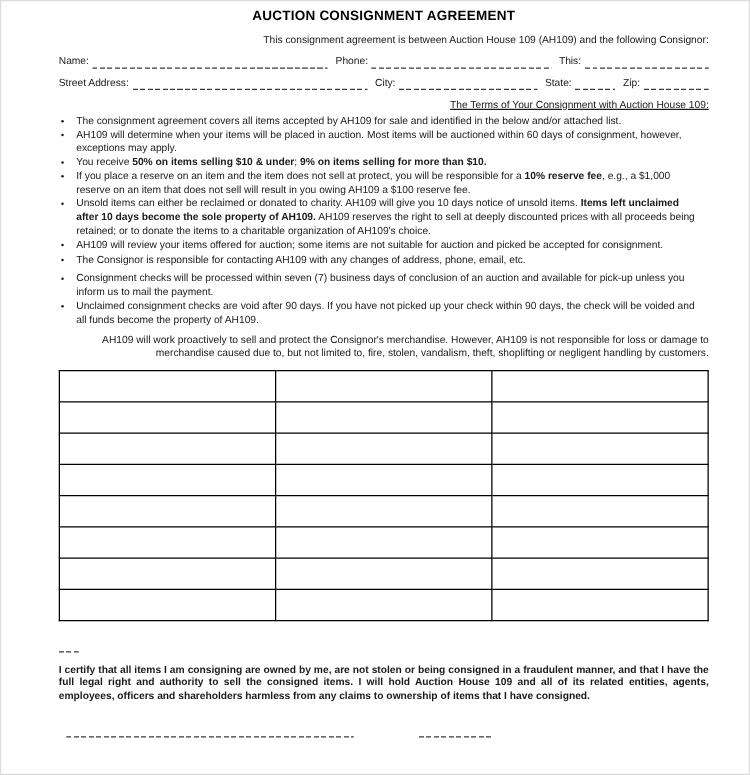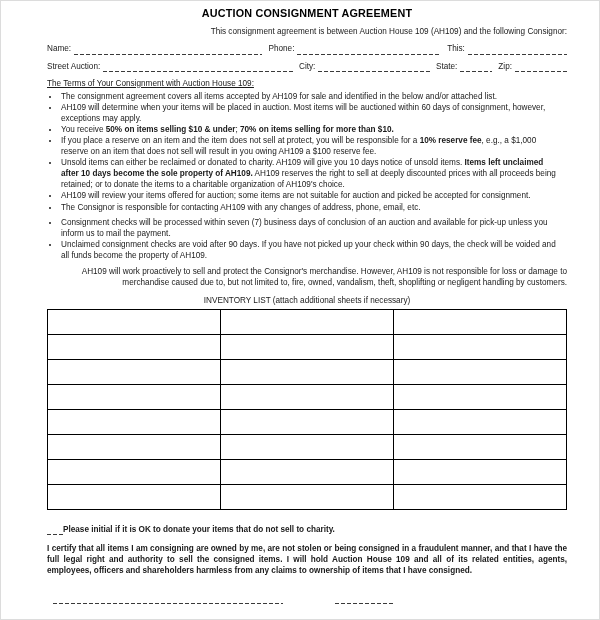--- a/index.html
+++ b/index.html
@@ -28,21 +28,21 @@
   }
   .frow .blank{margin:0 6px 0 3px;}
   .frow .blank:last-child{margin-right:0;}
   .g-name{flex:1.9;}
   .g-phone{flex:1.45;}
   .g-email{flex:1.0;}
   .g-street{flex:3.4;}
   .g-city{flex:2.0;}
   .g-state{flex:none;width:32px;}
   .g-zip{flex:none;width:52px;}
-  .heading{text-decoration:underline;margin:0 0 2px 0;}
+  .heading{text-decoration:underline;margin:0 0 2px 0;text-align:right;}
   ul.blist{margin:0 0 5px 0;padding:0 0 0 13px;list-style-type:disc;}
   ul.blist li{margin:0 4px .5px 0;padding-left:1px;}
   .b{font-weight:bold;}
   .liability{margin-bottom:7px;}
   .inv-title{text-align:center;margin:0 0 3px 0;}
   table.inv{width:100%;border-collapse:collapse;table-layout:fixed;}
   table.inv td{border:1px solid #000;height:24px;padding:0;}
   .initial-row{display:flex;align-items:flex-end;margin-top:14px;font-weight:bold;}
   .initial-blank{width:16px;height:11px;}
   .certify{margin-top:9px;font-weight:bold;text-align:justify;}
@@ -63,51 +63,50 @@
   <div class="frow">
     <span class="lbl">Name:</span>
       <span class="blank g-name"></span>
       <span class="lbl">Phone:</span>
       <span class="blank g-phone"></span>
       <span class="lbl">This:</span>
       <span class="blank g-email"></span>
   </div>
 
   <div class="frow">
-    <span class="lbl">Street Auction:</span>
+    <span class="lbl">Street Address:</span>
       <span class="blank g-street"></span>
       <span class="lbl">City:</span>
       <span class="blank g-city"></span>
       <span class="lbl">State:</span>
       <span class="blank g-state"></span>
       <span class="lbl">Zip:</span>
       <span class="blank g-zip"></span>
   </div>
 
   <div class="heading">The Terms of Your Consignment with Auction House 109:</div>
 
   <ul class="blist">
     <li><span>The consignment agreement covers all items accepted by AH109 for sale and identified in the below and/or attached list.</span></li>
     <li><span>AH109 will determine when your items will be placed in auction. Most items will be auctioned within 60 days of consignment, however, exceptions may apply.</span></li>
-    <li><span>You receive </span><span class="b">50% on items selling $10 &amp; under</span><span>; </span><span class="b">70% on items selling for more than $10.</span></li>
+    <li><span>You receive </span><span class="b">50% on items selling $10 &amp; under</span><span>; </span><span class="b">9% on items selling for more than $10.</span></li>
     <li><span>If you place a reserve on an item and the item does not sell at protect, you will be responsible for a </span><span class="b">10% reserve fee</span><span>, e.g., a $1,000 reserve on an item that does not sell will result in you owing AH109 a $100 reserve fee.</span></li>
     <li><span>Unsold items can either be reclaimed or donated to charity. AH109 will give you 10 days notice of unsold items. </span><span class="b">Items left unclaimed after 10 days become the sole property of AH109.</span><span> AH109 reserves the right to sell at deeply discounted prices with all proceeds being retained; or to donate the items to a charitable organization of AH109's choice.</span></li>
     <li><span>AH109 will review your items offered for auction; some items are not suitable for auction and picked be accepted for consignment.</span></li>
     <li><span>The Consignor is responsible for contacting AH109 with any changes of address, phone, email, etc.</span></li>
   </ul>
 
 
   <ul class="blist">
     <li><span>Consignment checks will be processed within seven (7) business days of conclusion of an auction and available for pick-up unless you inform us to mail the payment.</span></li>
     <li><span>Unclaimed consignment checks are void after 90 days. If you have not picked up your check within 90 days, the check will be voided and all funds become the property of AH109.</span></li>
   </ul>
 
-  <p class="liability">AH109 will work proactively to sell and protect the Consignor's merchandise. However, AH109 is not responsible for loss or damage to merchandise caused due to, but not limited to, fire, owned, vandalism, theft, shoplifting or negligent handling by customers.</p>
+  <p class="liability">AH109 will work proactively to sell and protect the Consignor's merchandise. However, AH109 is not responsible for loss or damage to merchandise caused due to, but not limited to, fire, stolen, vandalism, theft, shoplifting or negligent handling by customers.</p>
 
-  <div class="inv-title">INVENTORY LIST (attach additional sheets if necessary)</div>
 
   <table class="inv">
     <tbody id="inv-body">
         <tr>
           <td></td>
           <td></td>
           <td></td>
         </tr>
         <tr>
           <td></td>
@@ -142,21 +141,20 @@
         <tr>
           <td></td>
           <td></td>
           <td></td>
         </tr>
       </tbody>
   </table>
 
   <div class="initial-row">
     <span class="blank initial-blank"></span>
-      <span>Please initial if it is OK to donate your items that do not sell to charity.</span>
   </div>
 
   <p class="certify">I certify that all items I am consigning are owned by me, are not stolen or being consigned in a fraudulent manner, and that I have the full legal right and authority to sell the consigned items. I will hold Auction House 109 and all of its related entities, agents, employees, officers and shareholders harmless from any claims to ownership of items that I have consigned.</p>
 
   <div class="sig-row">
     <span class="blank sig1"></span>
     <span class="sig-gap"></span>
     <span class="blank sig2"></span>
   </div>
 

